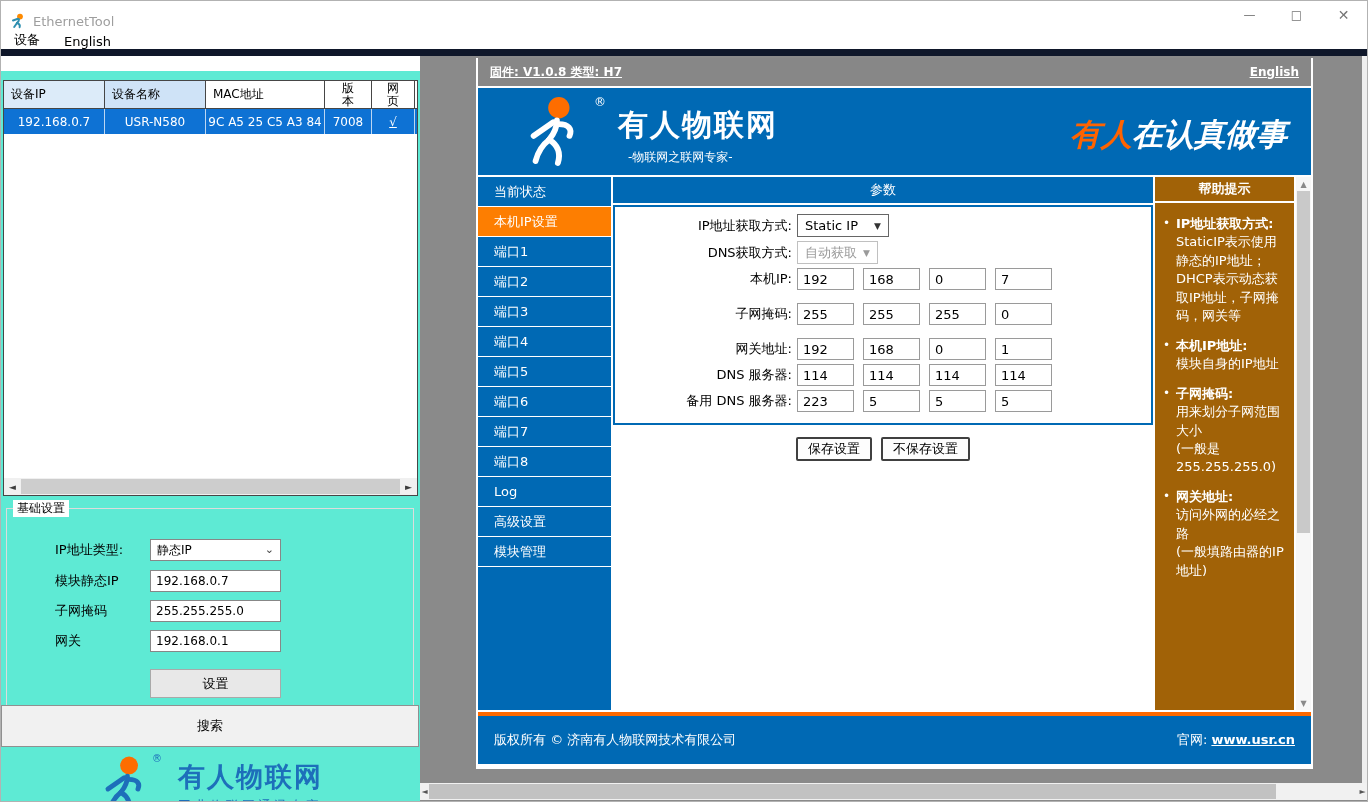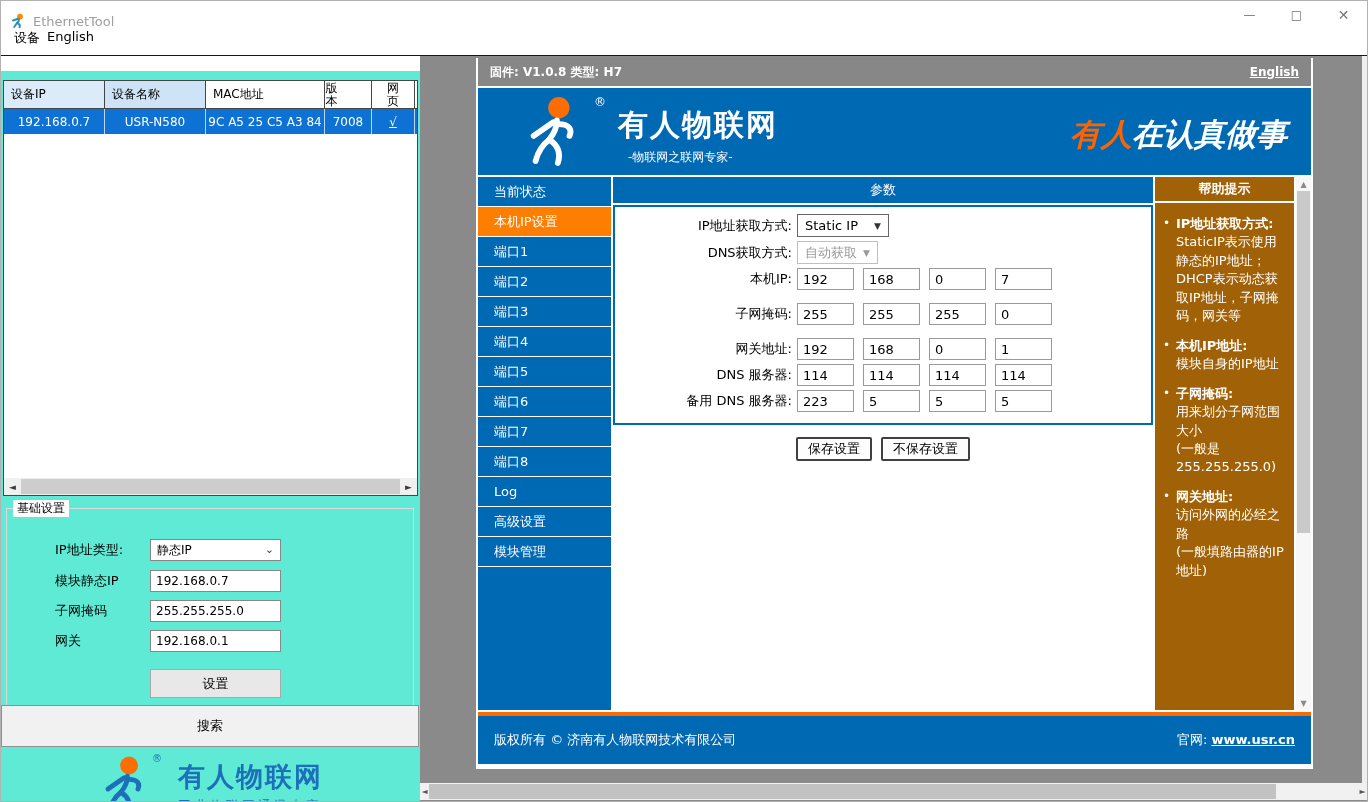--- a/index.html
+++ b/index.html
@@ -7,33 +7,33 @@
   .window { position:relative; width:1368px; height:802px; border:1px solid #b2b2b2; overflow:hidden; background:#fff; }
 
   
   .titlebar { height:28px; background:#fff; display:flex; align-items:flex-end; padding-left:9px; }
   .app-title { color:#9e9e9e; font-size:13px; margin-left:7px; }
   .win-controls { margin-left:auto; display:flex; height:100%; }
   .win-btn { width:47px; height:100%; display:flex; align-items:center; justify-content:center; color:#767676; font-size:12px; cursor:pointer; }
   .win-btn.close { font-size:14px; }
 
   
-  .menubar { height:27px; background:#fff; border-bottom:1px solid #0f172a; display:flex; align-items:flex-start; padding-left:13px; gap:7px; }
+  .menubar { height:27px; background:#fff; border-bottom:7px solid #0f172a; display:flex; align-items:flex-end; padding-left:13px; gap:24px; }
   .menu-item { font-size:13px; color:#000; cursor:pointer; }
 
   
   .left-panel { position:absolute; left:0; top:70px; width:419px; bottom:0; background:#5eead4; }
 
   .device-box { position:absolute; left:2px; top:9px; width:415px; height:416px; border:1px solid #464646; background:#fff; }
   .dt-header { display:flex; height:28px; border-bottom:1px solid #464646; }
   .dt-h { border-right:1px solid #464646; display:flex; align-items:center; padding-left:7px; font-size:12px; color:#000; background:#fff; }
   .dt-h.c0 { width:101px; background:#dcebf9; }
   .dt-h.c1 { width:101px; background:#cfe3f7; }
   .dt-h.c2 { width:119px; }
-  .dt-h.c3 { width:47px; justify-content:flex-start; padding-left:0; }
+  .dt-h.c3 { width:47px; justify-content:center; padding-left:0; }
   .dt-h.c4 { width:43px; justify-content:center; padding-left:0; }
   .vtext { width:1.1em; line-height:1.05; text-align:center; word-break:break-all; }
   .dt-row { display:flex; height:25px; background:#0e72d4; color:#fff; font-size:12px; cursor:pointer; }
   .dt-c { display:flex; align-items:center; justify-content:center; border-right:1px solid #bcd6f2; }
   .dt-c.c0 { width:101px; } .dt-c.c1 { width:101px; } .dt-c.c2 { width:119px; }
   .dt-c.c3 { width:47px; } .dt-c.c4 { width:43px; }
   .web-check { font-style:italic; text-decoration:underline; cursor:pointer; }
   .dt-hscroll { position:absolute; left:0; right:0; bottom:0; height:17px; background:#f0f0f0; }
   .dt-arrow { position:absolute; top:0; width:17px; height:17px; display:flex; align-items:center; justify-content:center; color:#3c3c3c; font-size:9px; cursor:pointer; }
   .dt-arrow.left { left:0; } .dt-arrow.right { right:0; }
@@ -53,21 +53,21 @@
   .app-logo { position:absolute; left:0; top:684px; width:419px; display:flex; align-items:flex-start; justify-content:center; gap:8px; }
   .al-text { display:flex; flex-direction:column; margin-top:4px; }
   .al-brand { color:#1d6fba; font-size:27px; font-weight:bold; letter-spacing:2px; }
   .al-slogan { color:#1d6fba; font-size:13px; letter-spacing:3px; margin-top:2px; }
   .al-reg { color:#1d6fba; font-size:10px; position:relative; top:-2px; left:-8px; }
 
   
   .right-panel { position:absolute; left:419px; top:55px; right:0; bottom:0; background:#8a8a8a; }
   .web-content { position:absolute; left:56px; top:2px; width:837px; height:711px; background:#fff; }
 
-  .wc-topbar { height:28px; margin:0 2px; background:#878787; color:#fff; display:flex; align-items:center; padding:0 12px; font-size:12px; font-weight:bold; }
+  .wc-topbar { height:28px; margin:0 2px; background:#878787; color:#fff; display:flex; align-items:center; padding:0 12px; font-size:12px; font-weight:bold;text-decoration:underline; }
   .topbar-english { margin-left:auto; color:#fff; font-weight:bold; text-decoration:underline; cursor:pointer; }
 
   .wc-header { height:87px; margin:2px; background:#0069b4; position:relative; color:#fff; }
   .wh-logo { position:absolute; left:44px; top:7px; }
   .wh-reg { position:absolute; left:116px; top:7px; font-size:12px; color:#fff; }
   .wh-brand { position:absolute; left:140px; top:17px; font-size:30px; font-weight:bold; letter-spacing:2px; }
   .wh-subtitle { position:absolute; left:150px; top:61px; font-size:12px; }
   .wh-slogan { position:absolute; right:24px; top:26px; font-size:31px; font-weight:bold; font-style:italic; white-space:nowrap; }
   .wh-slogan .org { color:#ff6300; }
   .wh-slogan .wht { color:#fff; }

